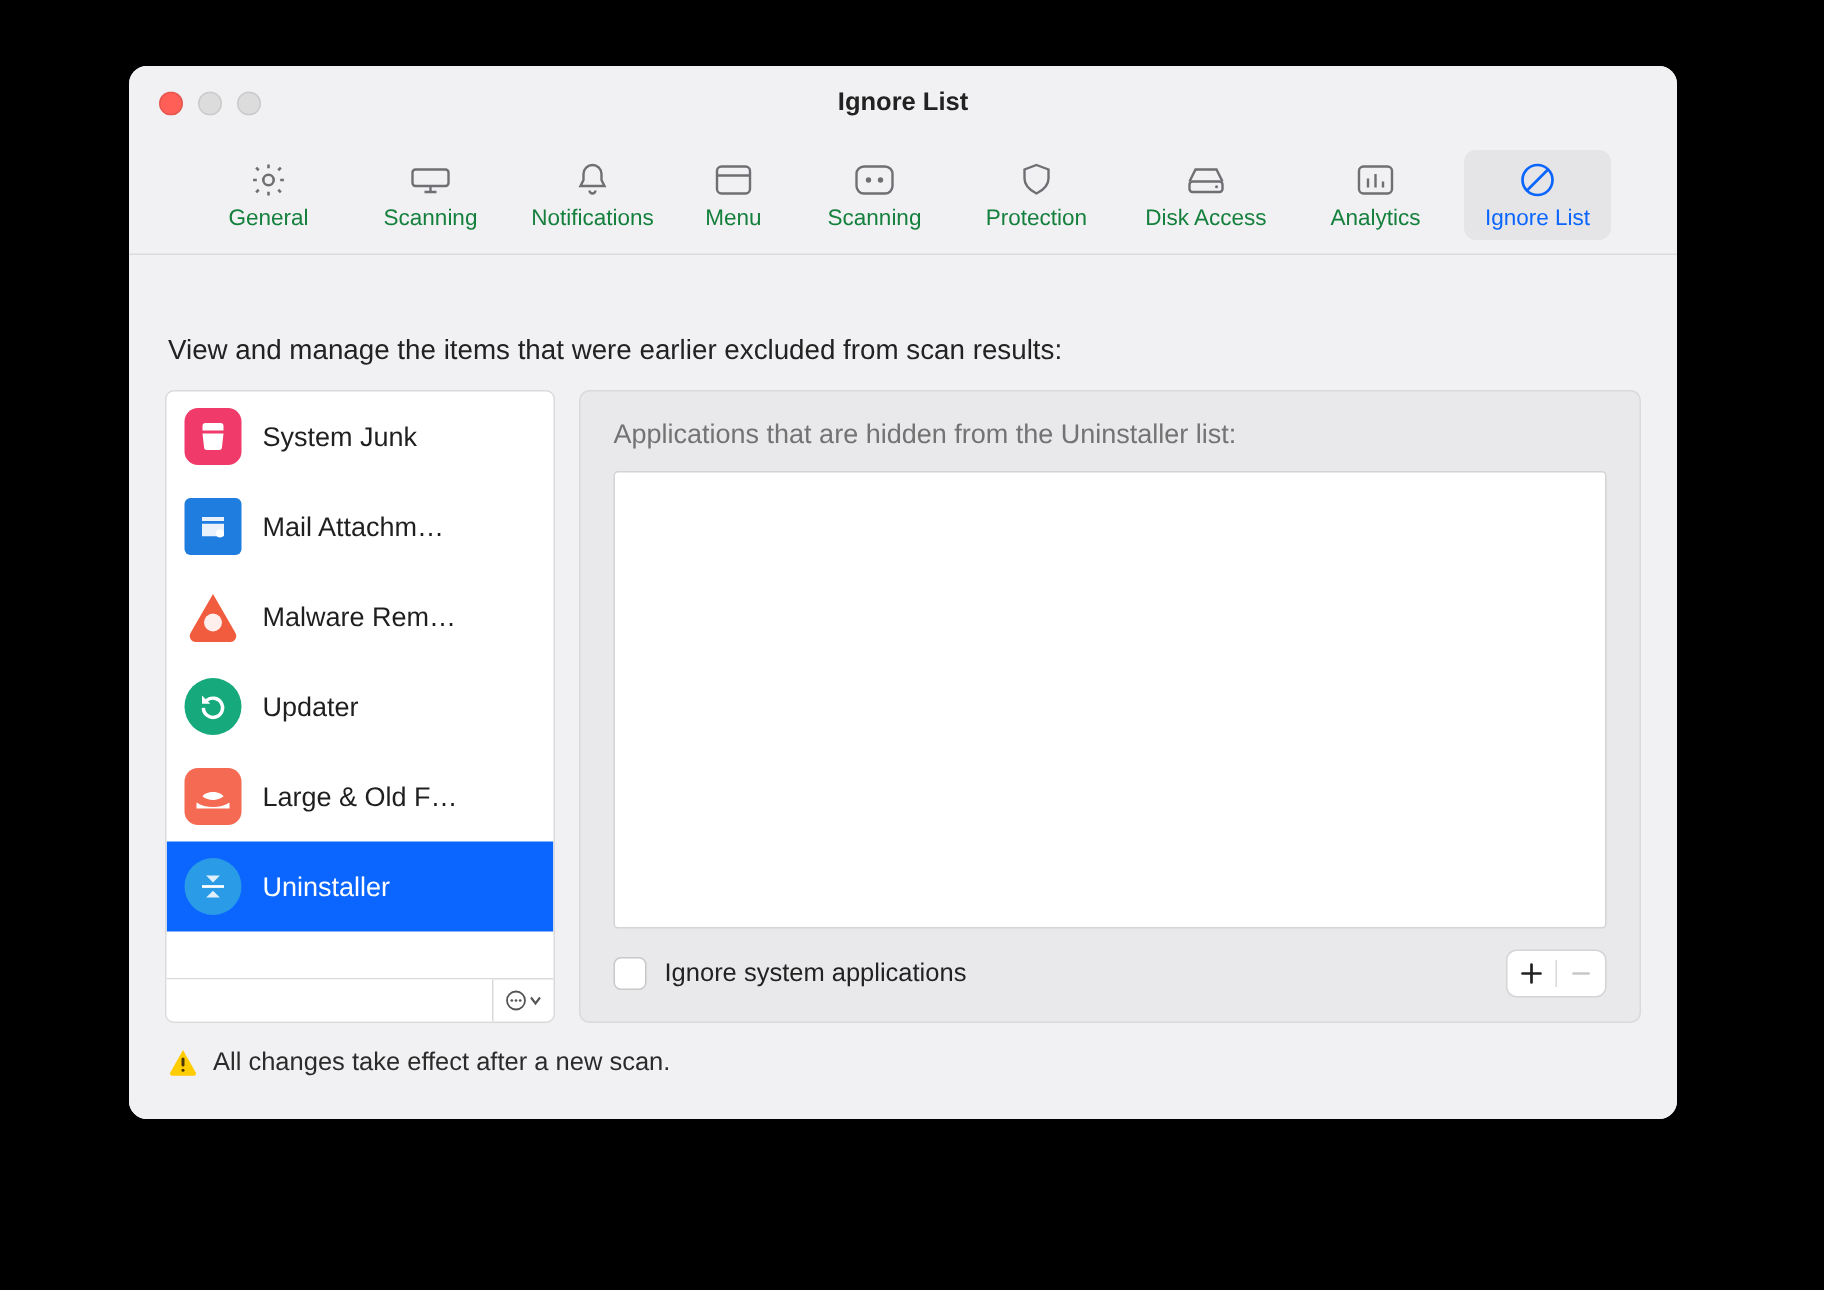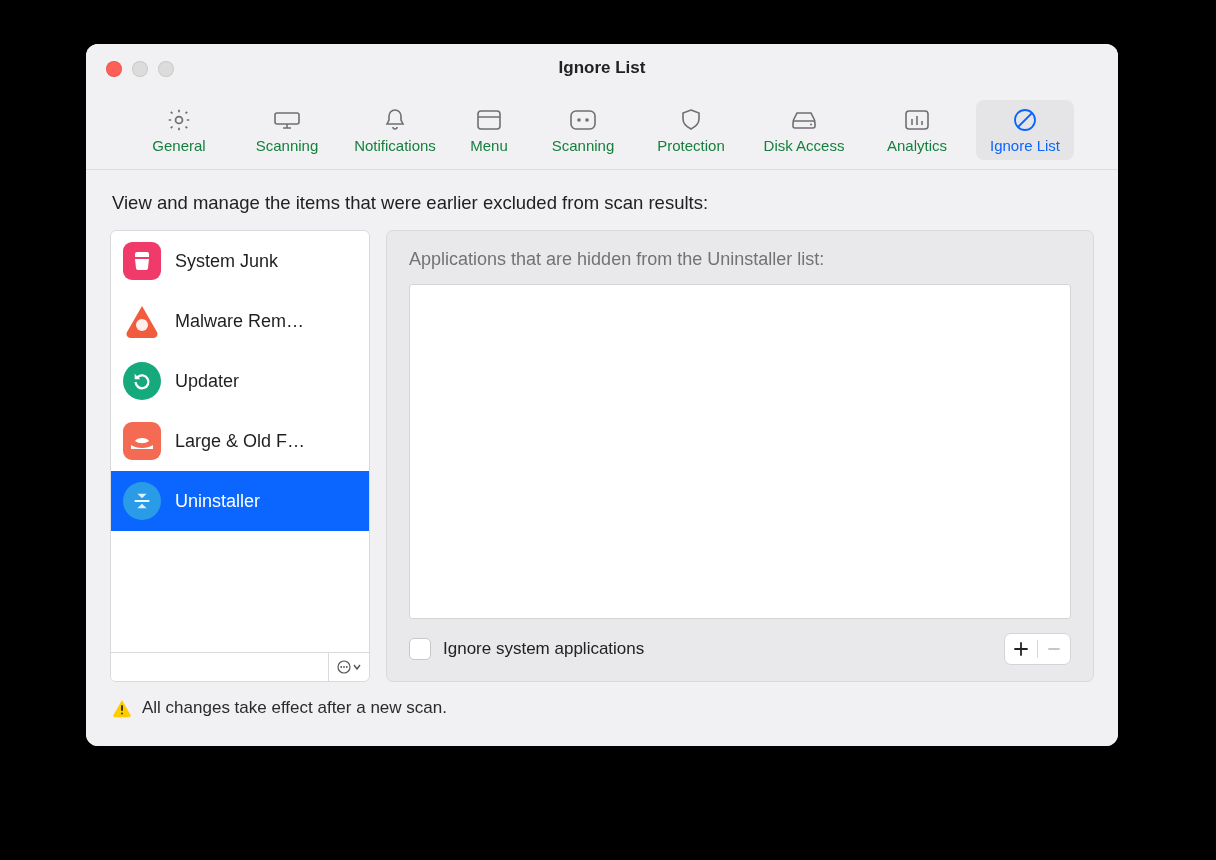--- a/index.html
+++ b/index.html
@@ -97,21 +97,21 @@
   .content {
     flex: 1;
     background: #f1f1f3;
     padding: 20px 24px 10px 24px;
     display: flex;
     flex-direction: column;
   }
   .heading {
     font-size: 18.5px;
     color: #222;
-    margin: 2px 4px 16px 2px;
+    margin: 32px 4px 16px 2px;
   }
   .panes {
     flex: 1;
     display: flex;
     gap: 16px;
   }
   
   .sidebox {
     width: 258px;
     display: flex;
@@ -371,20 +371,29 @@
 
             <div class="catitem">
               <div class="caticon" style="background:#ef3a6a">
                 <svg width="24" height="24" viewBox="0 0 24 24">
                     <path fill="#fff" d="M7 3h10a2 2 0 0 1 2 2v3H5V5a2 2 0 0 1 2-2zm-2 7h14l-1 9a2 2 0 0 1-2 2H8a2 2 0 0 1-2-2l-1-9z"></path>
                   </svg>
               </div>
               <span class="catlabel">System Junk</span>
             </div>
 
+            <div class="catitem">
+              <div class="caticon" style="background:#1f7de0;border-radius:4px">
+                <svg width="22" height="22" viewBox="0 0 24 24">
+                    <path fill="#fff" d="M4 5h16v3H4zM4 10h16v9H4z" opacity="0.9"></path>
+                    <circle cx="17" cy="17" r="3" fill="#fff"></circle>
+                  </svg>
+              </div>
+              <span class="catlabel">Mail Attachm…</span>
+            </div>
 
             <div class="catitem">
               <div class="caticon" style="background:transparent">
                 <svg width="38" height="38" viewBox="0 0 38 38">
                   <path fill="#f25c3e" d="M19 4 L34 30 a4 4 0 0 1 -3.5 6 H7.5 A4 4 0 0 1 4 30 z"></path>
                   <circle cx="19" cy="23" r="6" fill="#fff" opacity="0.9"></circle>
                 </svg>
               </div>
               <span class="catlabel">Malware Rem…</span>
             </div>

